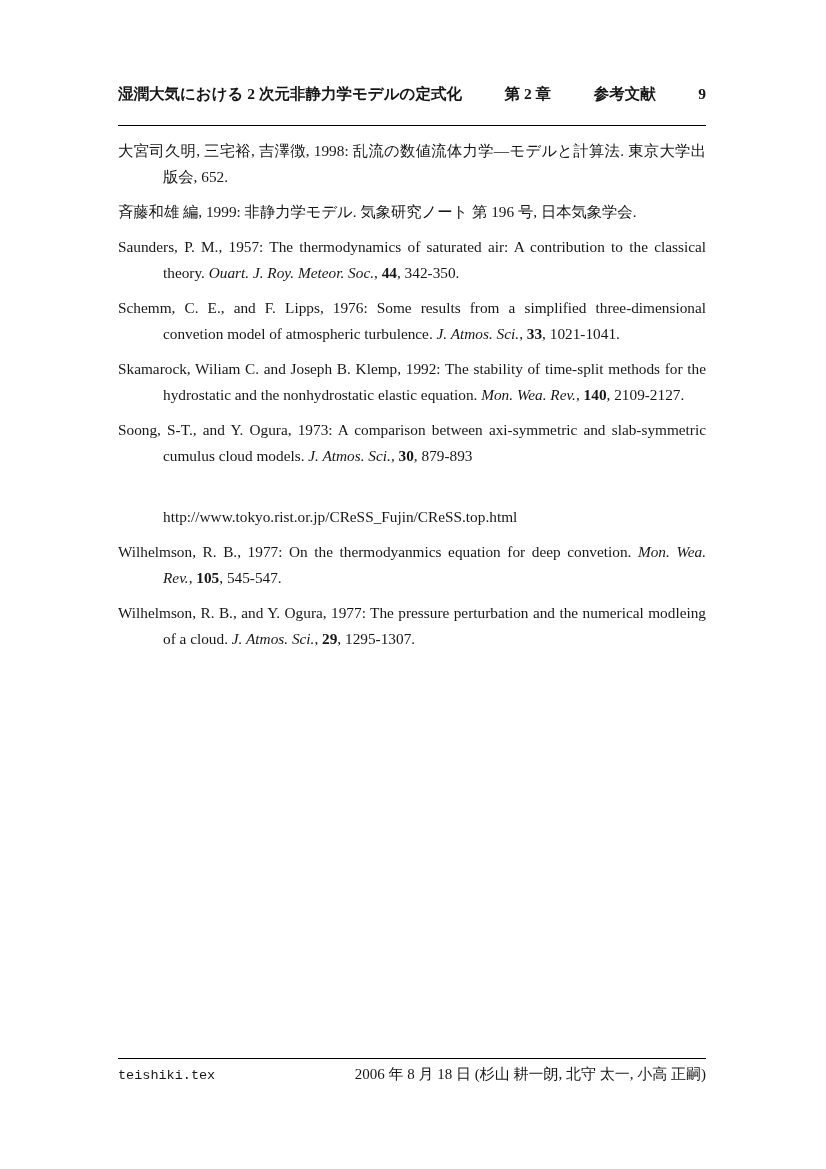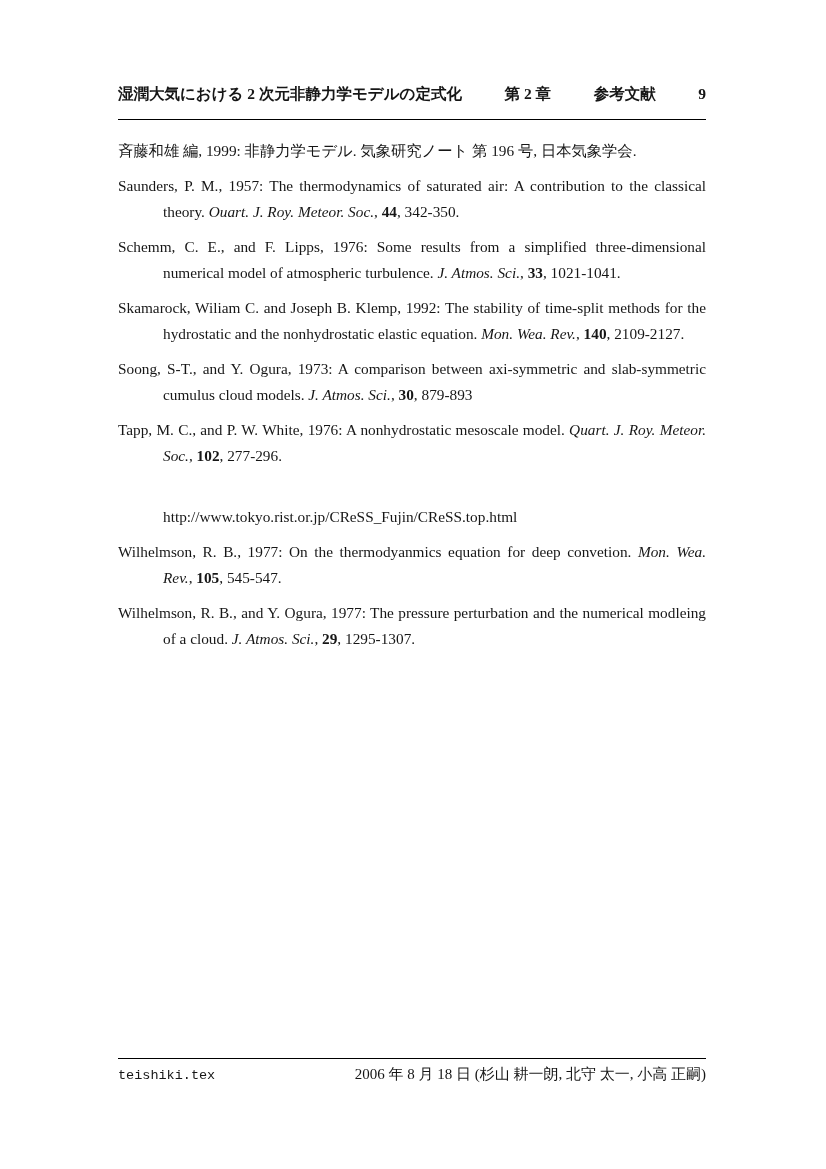--- a/index.html
+++ b/index.html
@@ -4,21 +4,21 @@
 <style>
   html,body{margin:0;padding:0;}
   body{
     width:826px;height:1169px;background:#ffffff;color:#161616;
     font-family:"Liberation Serif","DejaVu Serif",serif;
   }
   .page{position:relative;width:826px;height:1169px;background:#fff;overflow:hidden;}
   .running-header{
     position:absolute;left:118px;top:84px;width:588px;
     display:flex;justify-content:space-between;align-items:baseline;
-    border-bottom:1px solid #000;padding-bottom:14px;
+    border-bottom:1px solid #000;padding-bottom:20px;
     font-weight:bold;font-size:15.5px;white-space:nowrap;
   }
   .running-header .hdr-cjk{font-family:"Liberation Serif","DejaVu Serif",serif;}
   .reference-list{
     position:absolute;left:118px;top:138px;width:588px;
     font-size:15.3px;line-height:26px;
   }
   .ref-entry{
     margin:0 0 9px 0;
     padding-left:45px;text-indent:-45px;
@@ -45,26 +45,26 @@
 <div class="page">
 
   <div class="running-header">
     <span class="hdr-cjk">湿潤大気における 2 次元非静力学モデルの定式化</span>
     <span class="hdr-cjk">第 2 章</span>
     <span class="hdr-cjk">参考文献</span>
     <span>9</span>
   </div>
 
   <div class="reference-list">
+      <p class="ref-entry"><span class="seg-r">大宮司久明, 三宅裕, 吉澤徴, 1998: 乱流の数値流体力学—モデルと計算法. 東京大学出版会, 652.</span></p>
       <p class="ref-entry"><span class="seg-r">斉藤和雄 編, 1999: 非静力学モデル. 気象研究ノート 第 196 号, 日本気象学会.</span></p>
       <p class="ref-entry"><span class="seg-r">Saunders, P. M., 1957: The thermodynamics of saturated air: A contribution to the classical theory. </span><span class="seg-i">Ouart. J. Roy. Meteor. Soc.</span><span class="seg-r">, </span><span class="seg-b">44</span><span class="seg-r">, 342-350.</span></p>
-      <p class="ref-entry"><span class="seg-r">Schemm, C. E., and F. Lipps, 1976: Some results from a simplified three-dimensional numerical model of atmospheric turbulence. </span><span class="seg-i">J. Atmos. Sci.</span><span class="seg-r">, </span><span class="seg-b">33</span><span class="seg-r">, 1021-1041.</span></p>
+      <p class="ref-entry"><span class="seg-r">Schemm, C. E., and F. Lipps, 1976: Some results from a simplified three-dimensional convetion model of atmospheric turbulence. </span><span class="seg-i">J. Atmos. Sci.</span><span class="seg-r">, </span><span class="seg-b">33</span><span class="seg-r">, 1021-1041.</span></p>
       <p class="ref-entry"><span class="seg-r">Skamarock, Wiliam C. and Joseph B. Klemp, 1992: The stability of time-split methods for the hydrostatic and the nonhydrostatic elastic equation. </span><span class="seg-i">Mon. Wea. Rev.</span><span class="seg-r">, </span><span class="seg-b">140</span><span class="seg-r">, 2109-2127.</span></p>
       <p class="ref-entry"><span class="seg-r">Soong, S-T., and Y. Ogura, 1973: A comparison between axi-symmetric and slab-symmetric cumulus cloud models. </span><span class="seg-i">J. Atmos. Sci.</span><span class="seg-r">, </span><span class="seg-b">30</span><span class="seg-r">, 879-893</span></p>
-      <p class="ref-entry"><span class="seg-r">Tapp, M. C., and P. W. White, 1976: A nonhydrostatic mesoscale model. </span><span class="seg-i">Quart. J. Roy. Meteor. Soc.</span><span class="seg-r">, </span><span class="seg-b">102</span><span class="seg-r">, 277-296.</span></p>
       <p class="ref-entry"><br><span class="seg-r">http://www.tokyo.rist.or.jp/CReSS_Fujin/CReSS.top.html</span></p>
       <p class="ref-entry"><span class="seg-r">Wilhelmson, R. B., 1977: On the thermodyanmics equation for deep convetion. </span><span class="seg-i">Mon. Wea. Rev.</span><span class="seg-r">, </span><span class="seg-b">105</span><span class="seg-r">, 545-547.</span></p>
       <p class="ref-entry"><span class="seg-r">Wilhelmson, R. B., and Y. Ogura, 1977: The pressure perturbation and the numerical modleing of a cloud. </span><span class="seg-i">J. Atmos. Sci.</span><span class="seg-r">, </span><span class="seg-b">29</span><span class="seg-r">, 1295-1307.</span></p>
     </div>
 
   <div class="running-footer">
     <span class="footer-filename">teishiki.tex</span>
     <span>2006 年 8 月 18 日 (杉山 耕一朗, 北守 太一, 小高 正嗣)</span>
   </div>
 

